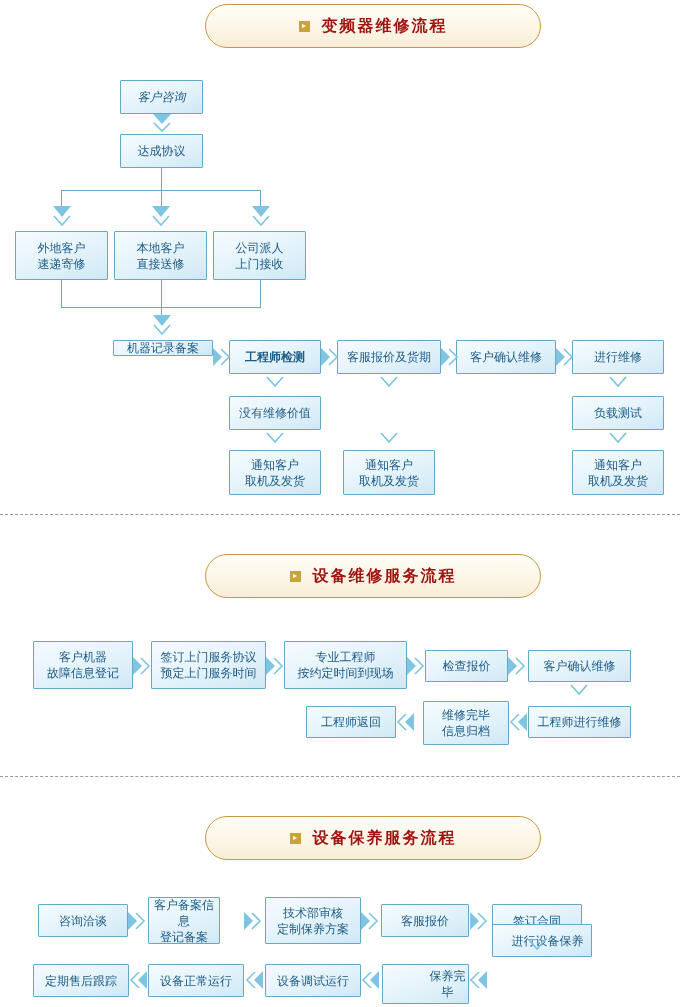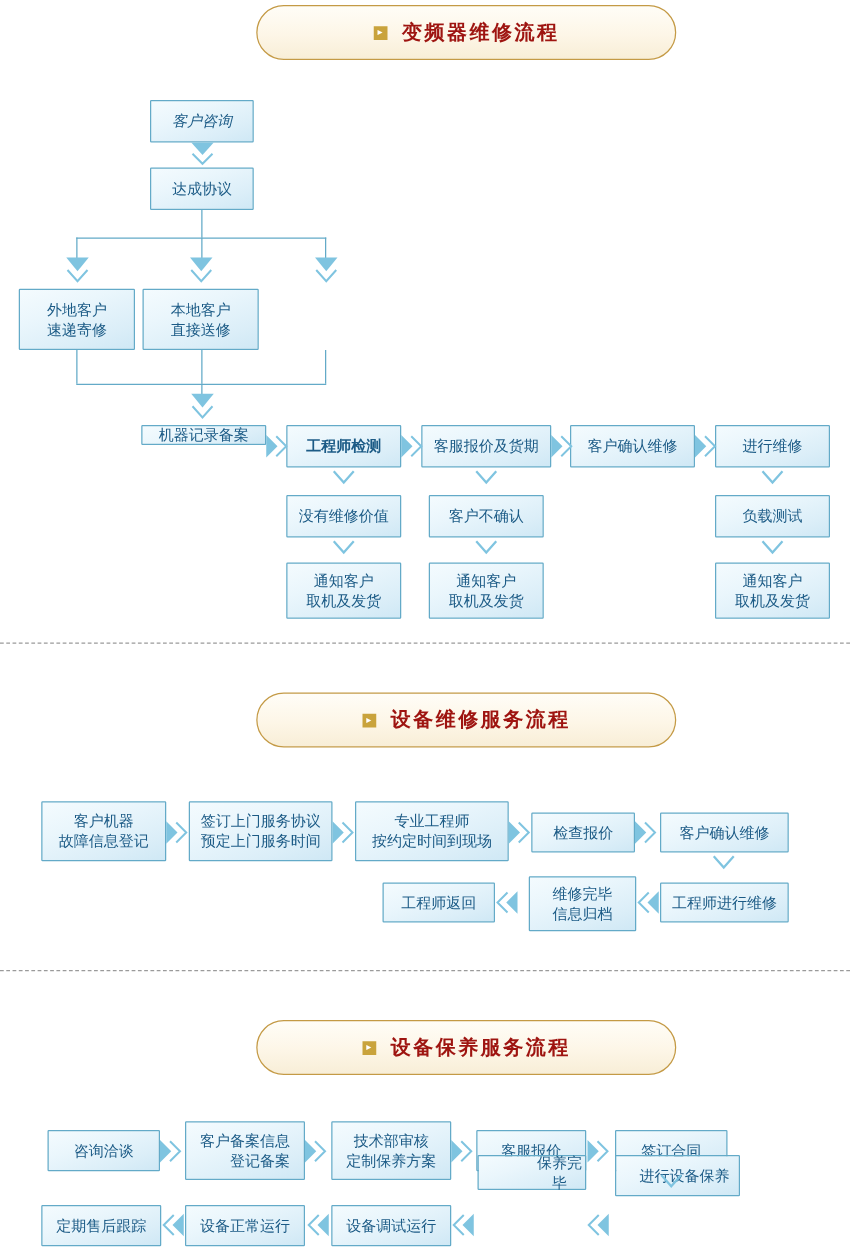--- a/index.html
+++ b/index.html
@@ -70,42 +70,43 @@
     </div>
 
   <div class="bx" style="left:15px;top:231px;width:93px;height:49px;">
       <span>外地客户
 速递寄修</span>
     </div>
   <div class="bx" style="left:114px;top:231px;width:93px;height:49px;">
       <span>本地客户
 直接送修</span>
     </div>
+  <div class="bx" style="left:213px;top:231px;width:93px;height:49px;">
+      <span>公司派人
+上门接收</span>
+    </div>
 
   <div class="bx" style="left:113px;top:340px;width:100px;height:16px;">
       <span>机器记录备案</span>
     </div>
   <div class="bx" style="left:229px;top:340px;width:92px;height:34px;font-weight:bold;">
       <span>工程师检测</span>
     </div>
   <div class="bx" style="left:337px;top:340px;width:104px;height:34px;">
       <span>客服报价及货期</span>
     </div>
   <div class="bx" style="left:456px;top:340px;width:100px;height:34px;">
       <span>客户确认维修</span>
     </div>
   <div class="bx" style="left:572px;top:340px;width:92px;height:34px;">
       <span>进行维修</span>
     </div>
 
   <div class="bx" style="left:229px;top:396px;width:92px;height:34px;">
       <span>没有维修价值</span>
-    </div>
-  <div class="bx" style="left:343px;top:396px;width:92px;height:34px;">
-      <span>客户不确认</span>
     </div>
   <div class="bx" style="left:572px;top:396px;width:92px;height:34px;">
       <span>负载测试</span>
     </div>
 
   <div class="bx" style="left:229px;top:450px;width:92px;height:45px;">
       <span>通知客户
 取机及发货</span>
     </div>
   <div class="bx" style="left:343px;top:450px;width:92px;height:45px;">
@@ -299,39 +300,39 @@
   <div class="rule" style="top:776px;"></div>
 
   <div class="hdr" style="left:205px;top:816px;">
     <span class="badge">▸</span>
     <span class="htxt">设备保养服务流程</span>
   </div>
 
   <div class="bx" style="left:38px;top:904px;width:90px;height:33px;">
       <span>咨询洽谈</span>
     </div>
-  <div class="bx" style="left:148px;top:897px;width:96px;height:47px;text-align:right;">
+  <div class="bx" style="left:148px;top:897px;width:72px;height:47px;">
       <span>客户备案信息
 登记备案</span>
     </div>
   <div class="bx" style="left:265px;top:897px;width:96px;height:47px;">
       <span>技术部审核
 定制保养方案</span>
     </div>
   <div class="bx" style="left:381px;top:904px;width:88px;height:33px;">
       <span>客服报价</span>
     </div>
   <div class="bx" style="left:492px;top:904px;width:90px;height:33px;">
       <span>签订合同</span>
     </div>
 
   <div class="bx" style="left:492px;top:924px;width:100px;height:33px;padding-left:11px;">
       <span>进行设备保养</span>
     </div>
-  <div class="bx" style="left:382px;top:924px;width:87px;height:28px;padding-left:44px;">
+  <div class="bx" style="left:382px;top:964px;width:87px;height:40px;padding-left:44px;">
       <span>保养完毕</span>
     </div>
   <div class="bx" style="left:265px;top:964px;width:96px;height:33px;">
       <span>设备调试运行</span>
     </div>
   <div class="bx" style="left:148px;top:964px;width:96px;height:33px;">
       <span>设备正常运行</span>
     </div>
   <div class="bx" style="left:33px;top:964px;width:96px;height:33px;">
       <span>定期售后跟踪</span>

